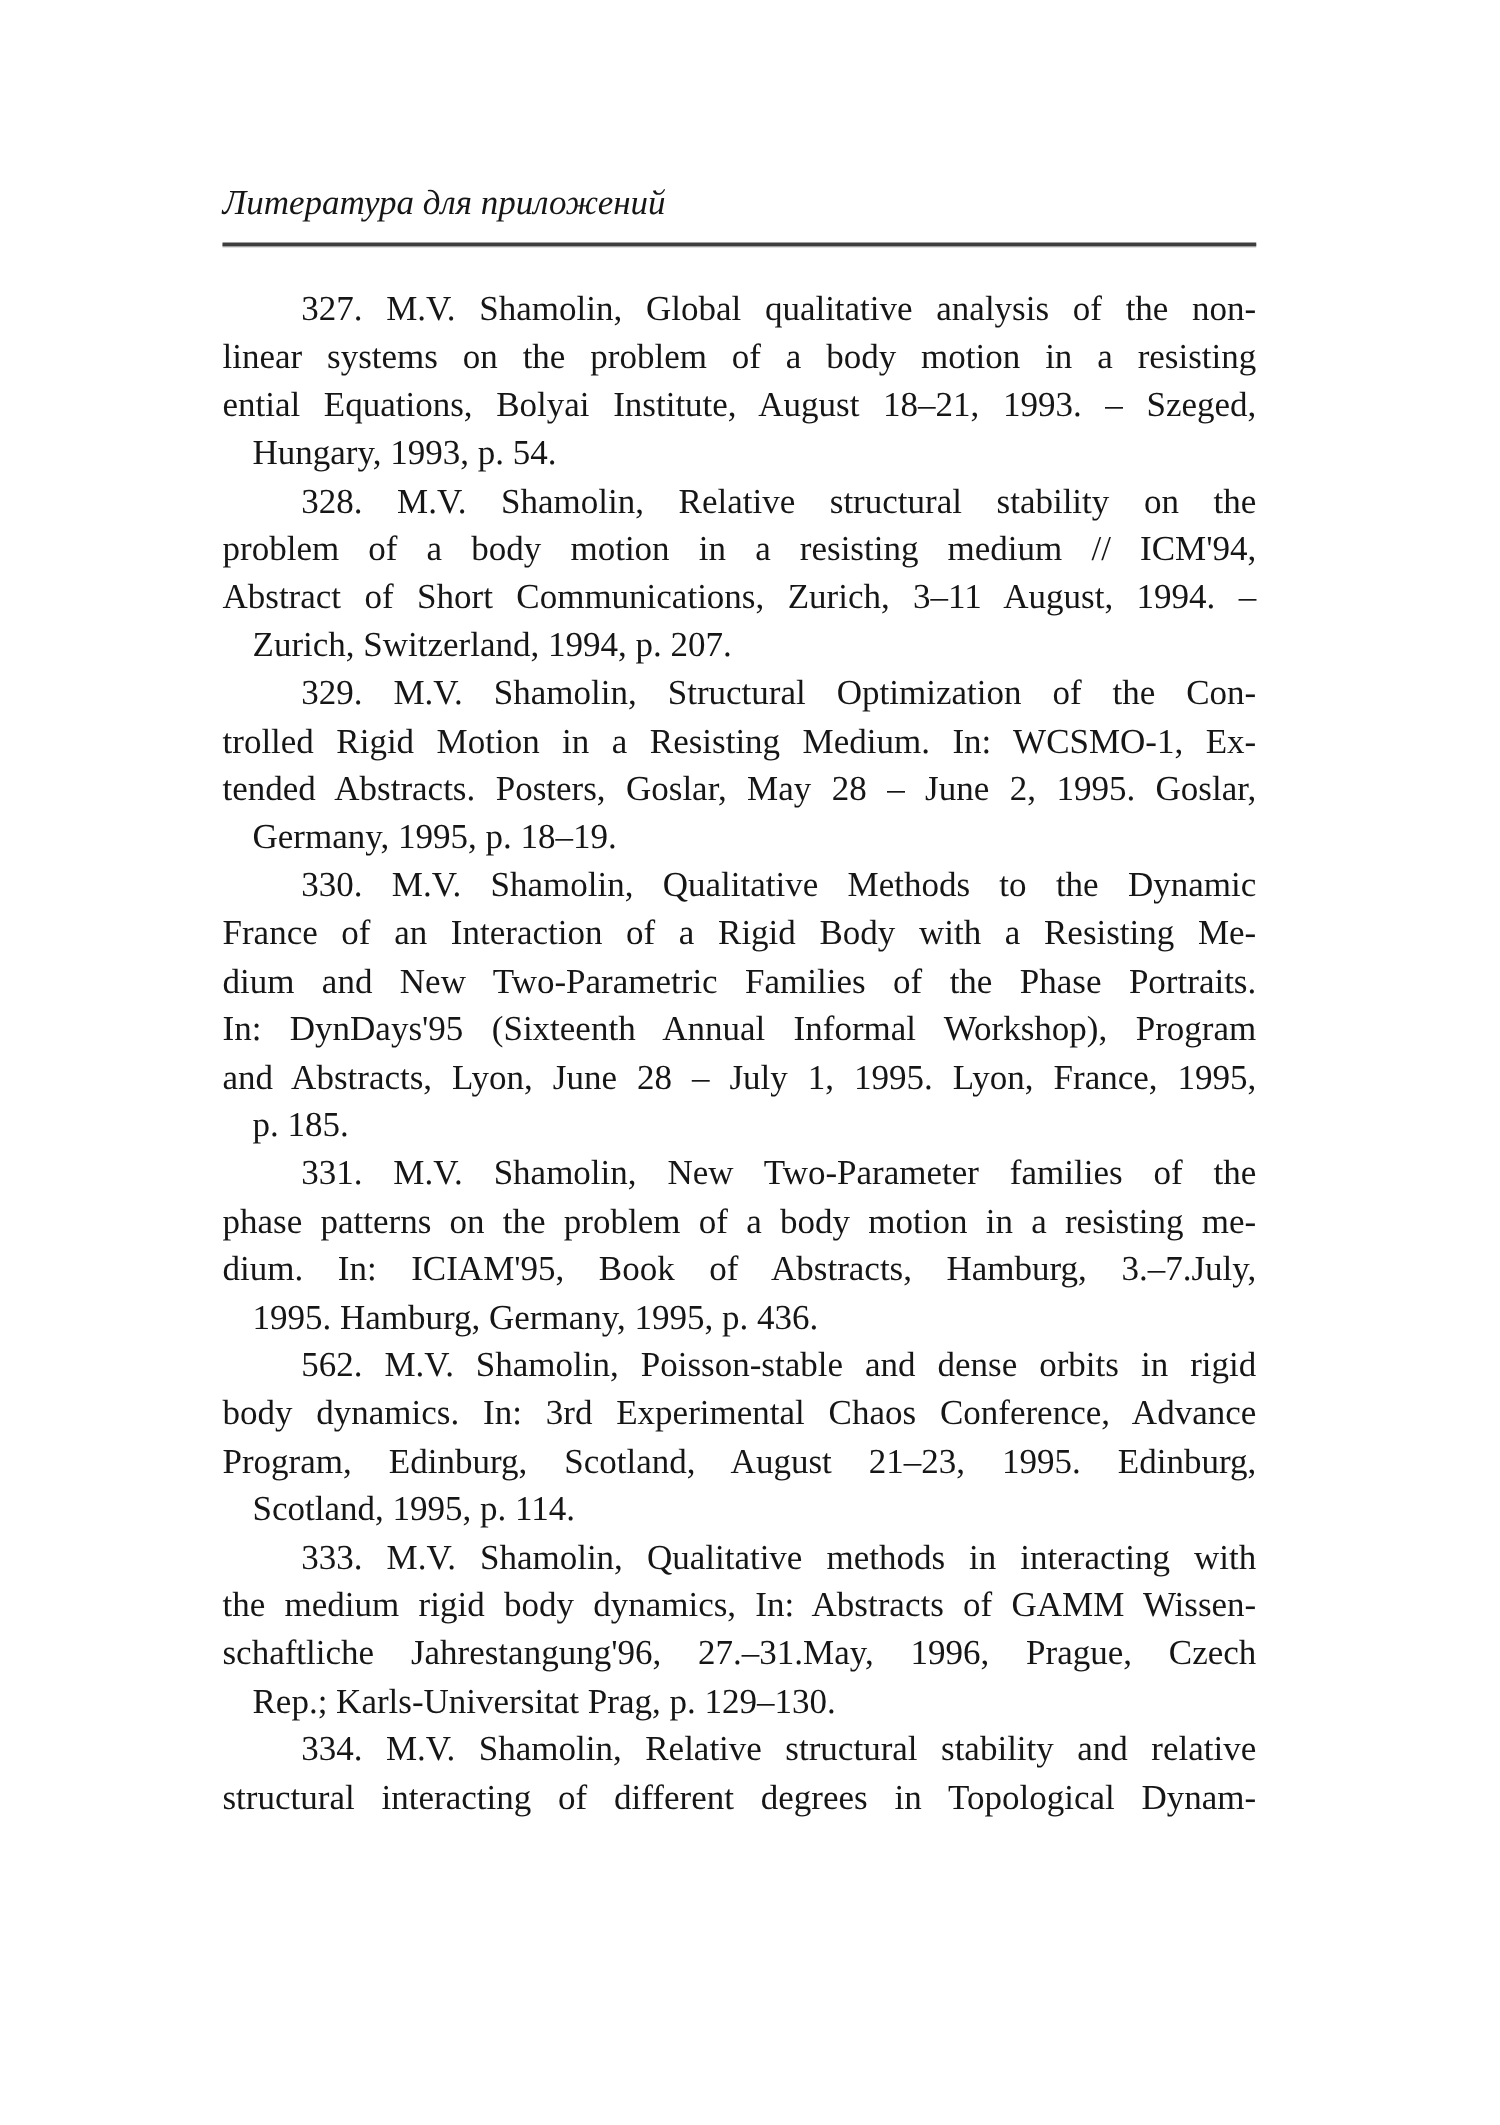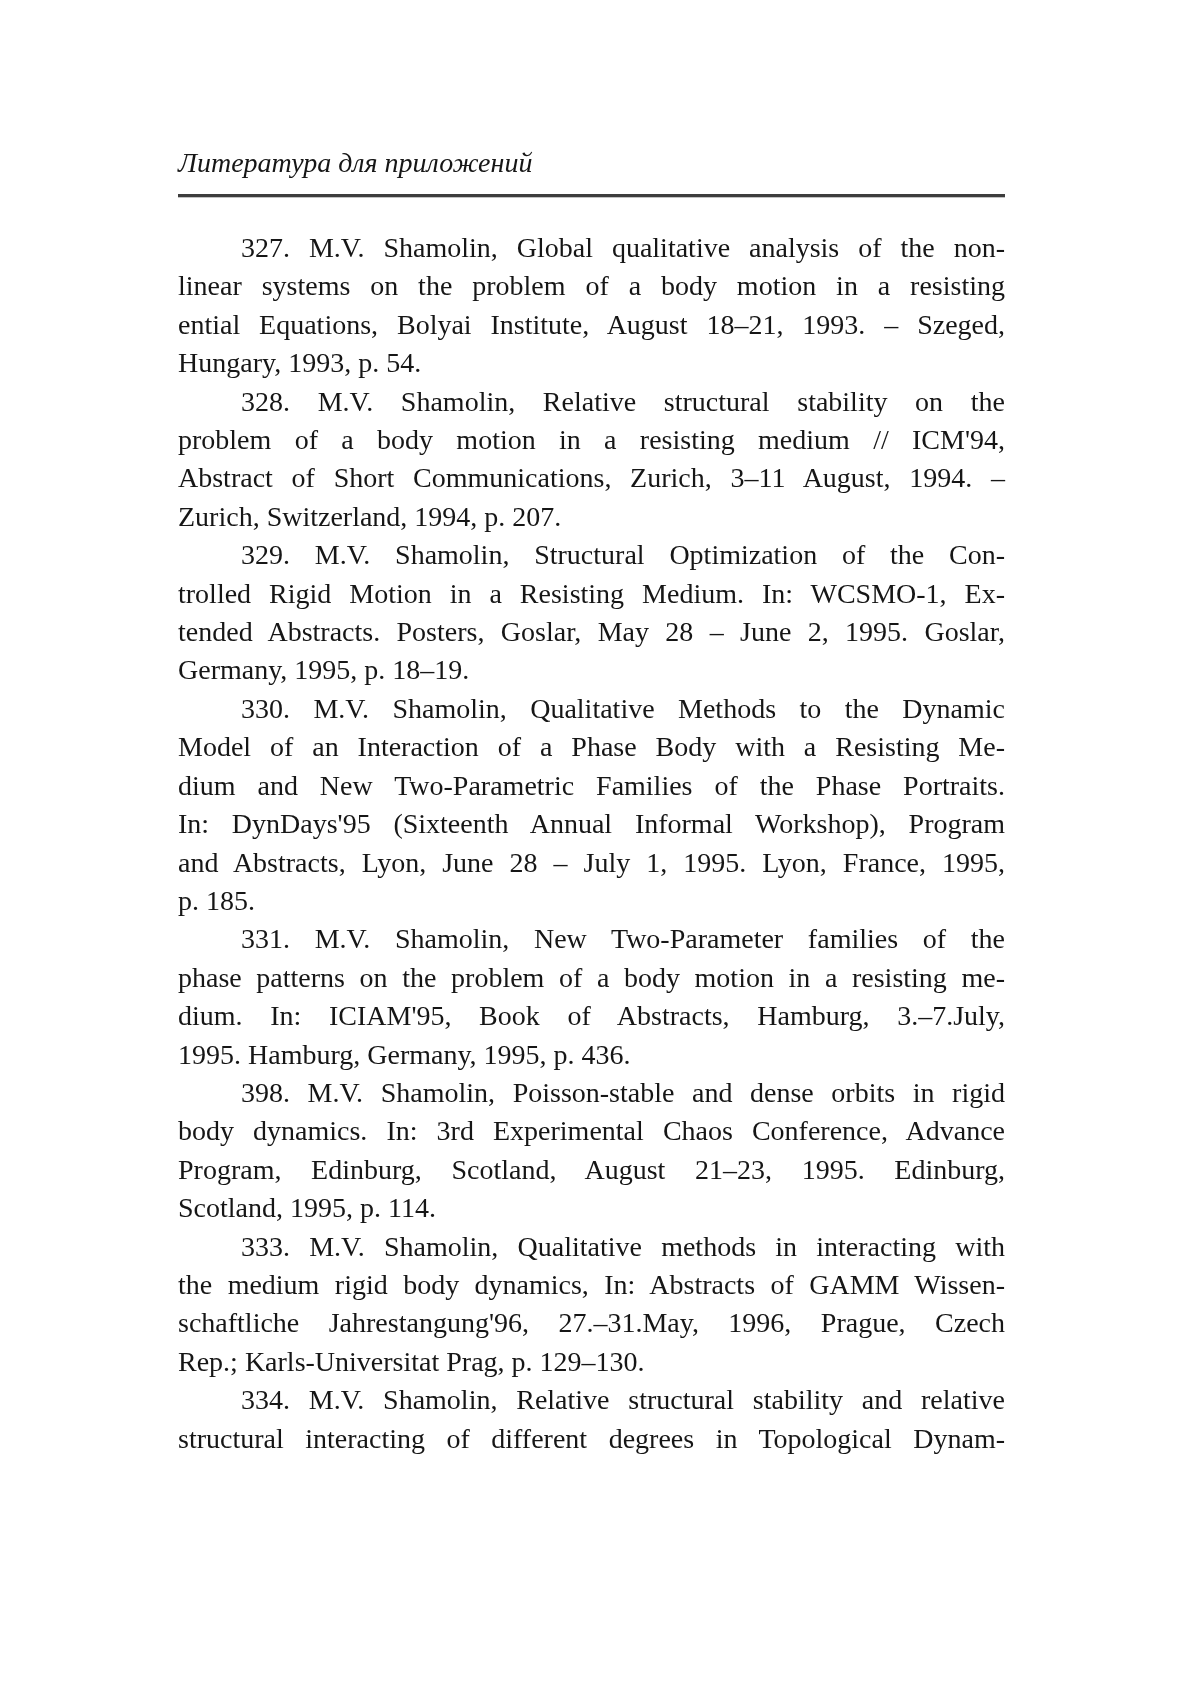--- a/index.html
+++ b/index.html
@@ -30,21 +30,21 @@
   .refs {
     margin-top: 32px;
     font-size: 28px;
     line-height: 38.4px;
   }
   .line {
     text-align: justify;
     text-align-last: justify;
   }
   .line.first { text-indent: 63px; }
-  .line.last  { text-align-last: left; }
+  .line.last  { text-align-last: left; margin-left: 24px; }
   .page-number {
     margin-top: 12px;
     font-size: 28px;
     line-height: 38.4px;
     text-align: right;
   }
 </style>
 </head>
 <body style="color: rgb(22, 22, 22);">
 
@@ -65,34 +65,34 @@
         <div class="line last">Zurich, Switzerland, 1994, p. 207.</div>
       </div>
       <div class="reference">
         <div class="line first">329. M.V. Shamolin, Structural Optimization of the Con-</div>
         <div class="line">trolled Rigid Motion in a Resisting Medium. In: WCSMO-1, Ex-</div>
         <div class="line">tended Abstracts. Posters, Goslar, May 28 – June 2, 1995. Goslar,</div>
         <div class="line last">Germany, 1995, p. 18–19.</div>
       </div>
       <div class="reference">
         <div class="line first">330. M.V. Shamolin, Qualitative Methods to the Dynamic</div>
-        <div class="line">Model of an Interaction of a Phase Body with a Resisting Me-</div>
+        <div class="line">France of an Interaction of a Rigid Body with a Resisting Me-</div>
         <div class="line">dium and New Two-Parametric Families of the Phase Portraits.</div>
         <div class="line">In: DynDays'95 (Sixteenth Annual Informal Workshop), Program</div>
         <div class="line">and Abstracts, Lyon, June 28 – July 1, 1995. Lyon, France, 1995,</div>
         <div class="line last">p. 185.</div>
       </div>
       <div class="reference">
         <div class="line first">331. M.V. Shamolin, New Two-Parameter families of the</div>
         <div class="line">phase patterns on the problem of a body motion in a resisting me-</div>
         <div class="line">dium. In: ICIAM'95, Book of Abstracts, Hamburg, 3.–7.July,</div>
         <div class="line last">1995. Hamburg, Germany, 1995, p. 436.</div>
       </div>
       <div class="reference">
-        <div class="line first">398. M.V. Shamolin, Poisson-stable and dense orbits in rigid</div>
+        <div class="line first">562. M.V. Shamolin, Poisson-stable and dense orbits in rigid</div>
         <div class="line">body dynamics. In: 3rd Experimental Chaos Conference, Advance</div>
         <div class="line">Program, Edinburg, Scotland, August 21–23, 1995. Edinburg,</div>
         <div class="line last">Scotland, 1995, p. 114.</div>
       </div>
       <div class="reference">
         <div class="line first">333. M.V. Shamolin, Qualitative methods in interacting with</div>
         <div class="line">the medium rigid body dynamics, In: Abstracts of GAMM Wissen-</div>
         <div class="line">schaftliche Jahrestangung'96, 27.–31.May, 1996, Prague, Czech</div>
         <div class="line last">Rep.; Karls-Universitat Prag, p. 129–130.</div>
       </div>

